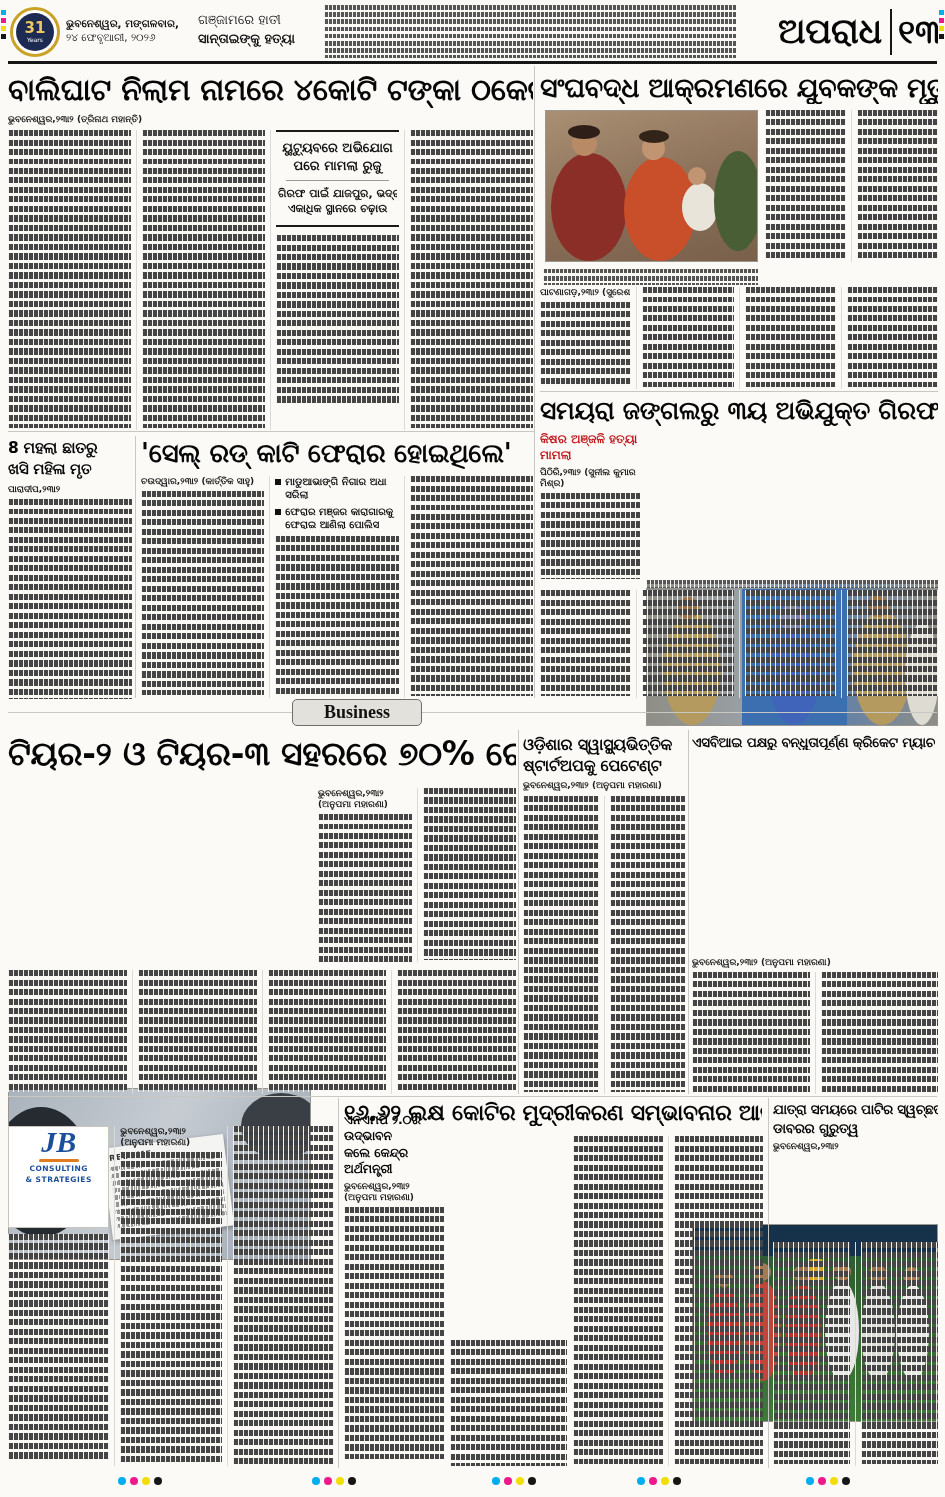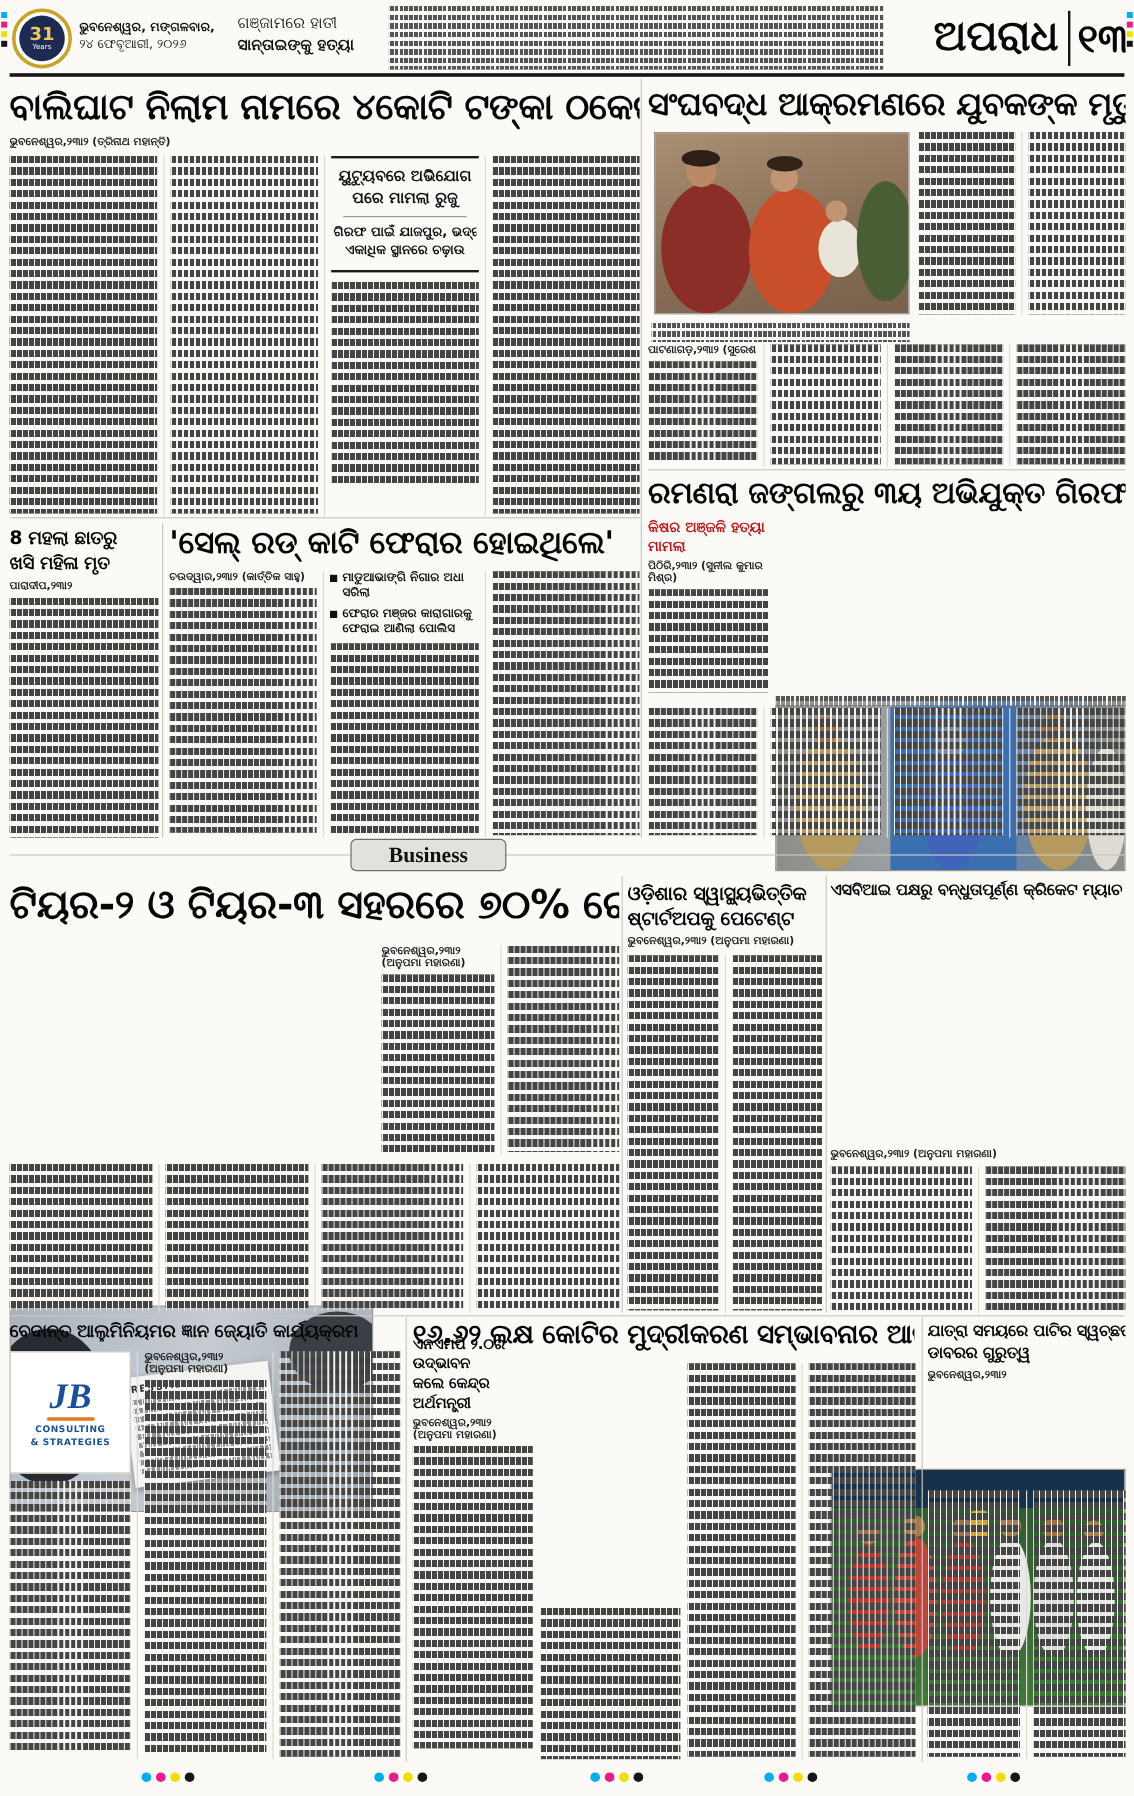--- a/index.html
+++ b/index.html
@@ -145,21 +145,21 @@
     <div class="col">
         <div class="ft" style="height:100px"></div>
       </div>
     <div class="col">
         <div class="ft" style="height:100px"></div>
       </div>
   </div>
 
   <div class="abs lrule" style="left:540px;top:391px;width:398px;height:1px"></div>
 
-  <div class="abs hl" style="left:540px;top:396px;width:398px;font-size:25px">ରମଣରା ଜଙ୍ଗଲରୁ ୩ୟ ଅଭିଯୁକ୍ତ ଗିରଫ</div>
+  <div class="abs hl" style="left:540px;top:396px;width:398px;font-size:25px">ସମୟରା ଜଙ୍ଗଲରୁ ୩ୟ ଅଭିଯୁକ୍ତ ଗିରଫ</div>
 
   <div class="abs" style="left:540px;top:432px;width:100px">
     <div class="kicker">କିଷର ଅଞ୍ଜଳି ହତ୍ୟା ମାମଲା</div>
     <div class="byline" style="white-space:normal">ପିଠିରି,୨୩ା୨ (ସୁନୀଲ କୁମାର ମିଶ୍ର)</div>
     <div class="ft" style="height:86px"></div>
   </div>
 
   <div class="abs photo" style="left:646px;top:428px;width:292px;height:146px;background:linear-gradient(90deg,#8e8e86 0%,#9aa0a6 35%,#5c7fae 60%,#8e8e86 100%)">
     <div style="position:absolute;left:95px;top:8px;width:105px;height:138px;background:#3c6fb0"></div>
     <div class="blob" style="left:16px;top:32px;width:58px;height:112px;background:#b59a5f"></div>
@@ -296,24 +296,23 @@
     <div class="col">
         <div class="ft" style="height:120px"></div>
       </div>
     <div class="col">
         <div class="ft" style="height:120px"></div>
       </div>
   </div>
 
   <div class="abs lrule" style="left:8px;top:1096px;width:929px;height:1px"></div>
 
-  <div class="abs hl" style="left:8px;top:1100px;width:326px;font-size:15px">ବେଦାନ୍ତ ଆଲୁମିନିୟମର ଜ୍ଞାନ ଜ୍ୟୋତି କାର୍ଯ୍ୟକ୍ରମ</div>
   <div class="abs cols" style="left:8px;top:1126px;width:326px;height:340px">
     <div class="col">
-      <div style="height:102px;background:#ffffff;border:1px solid #c9c5bd;display:flex;flex-direction:column;align-items:center;justify-content:center;gap:2px;margin-bottom:6px">
+      <div style="height:102px;background:#ffffff;border:1px solid #c9c5bd;display:flex;flex-direction:column;align-items:center;justify-content:flex-start;gap:2px;margin-bottom:6px">
         <div style="font-family:'Liberation Serif',serif;font-style:italic;font-weight:700;font-size:30px;color:#1b4f9c;line-height:1">JB</div>
         <div style="width:40px;height:3px;background:#e07b20;border-radius:2px"></div>
         <div style="font-size:7.5px;font-weight:700;color:#1b4f9c;letter-spacing:.5px">CONSULTING</div>
         <div style="font-size:7.5px;font-weight:700;color:#1b4f9c;letter-spacing:.5px">&amp; STRATEGIES</div>
       </div>
       <div class="ft" style="height:226px"></div>
     </div>
     <div class="col">
       <div class="byline" style="white-space:normal">ଭୁବନେଶ୍ୱର,୨୩ା୨ (ଅନୁପମା ମହାରଣା)</div>
       <div class="ft" style="height:312px"></div>

